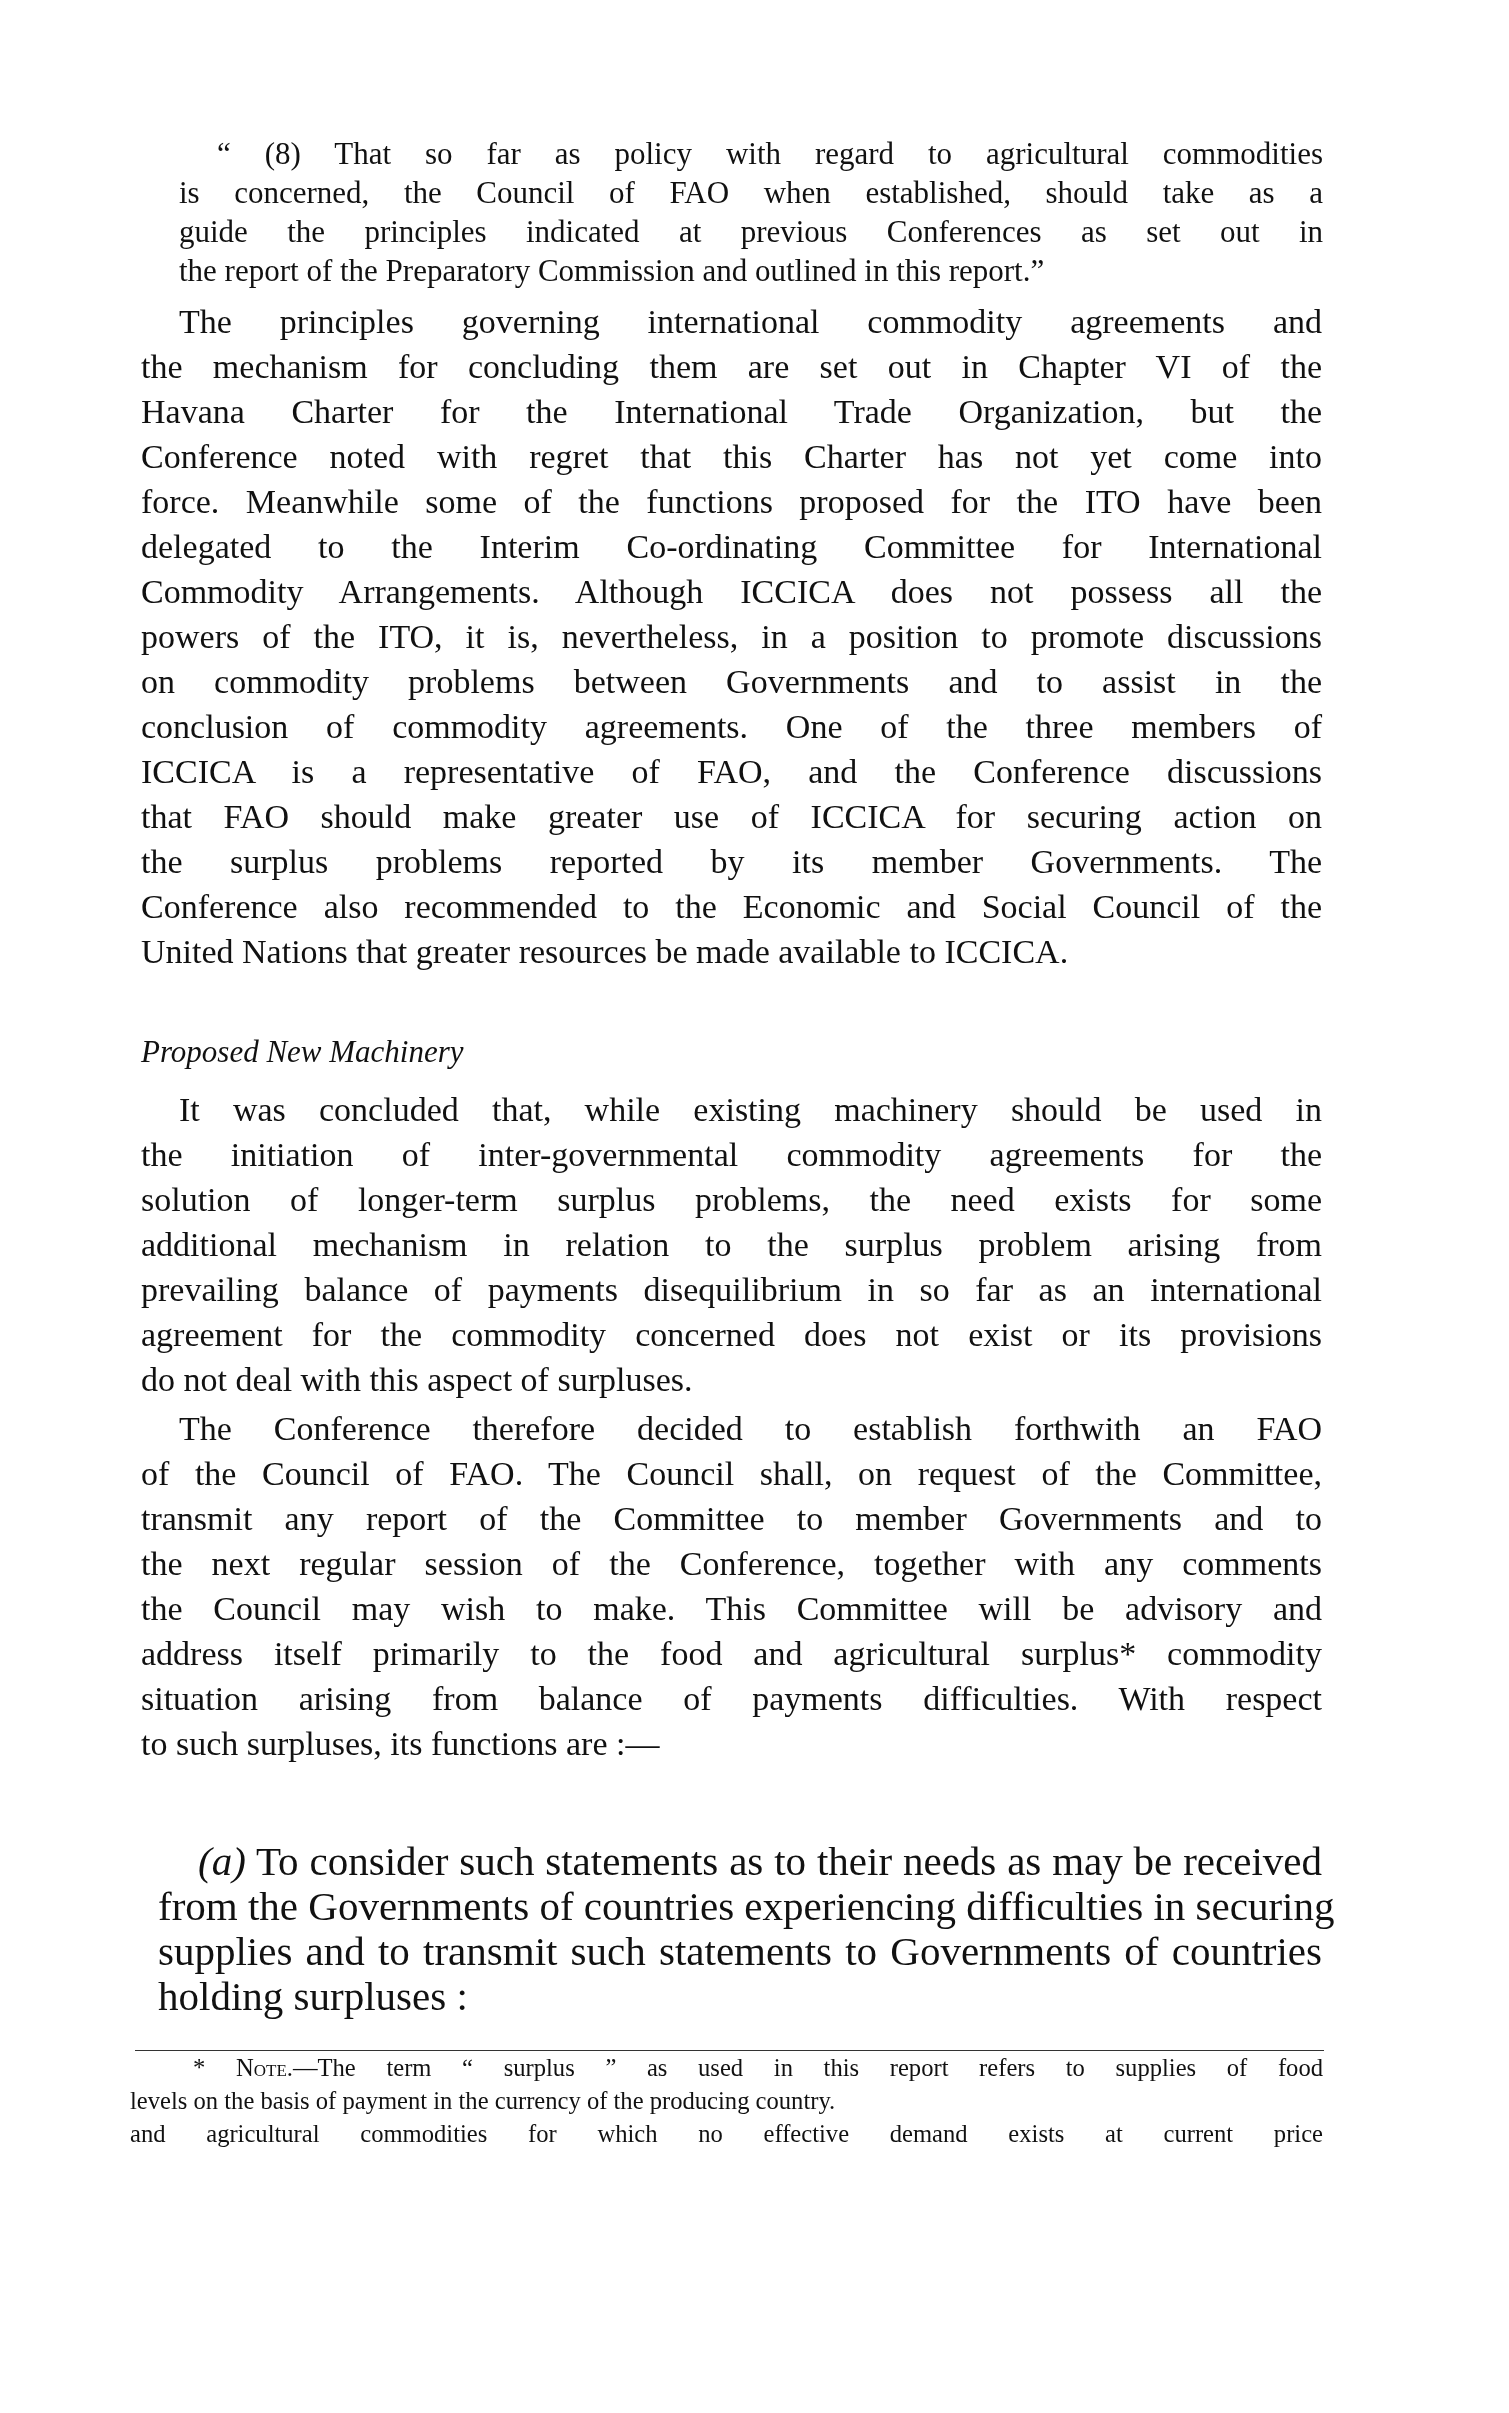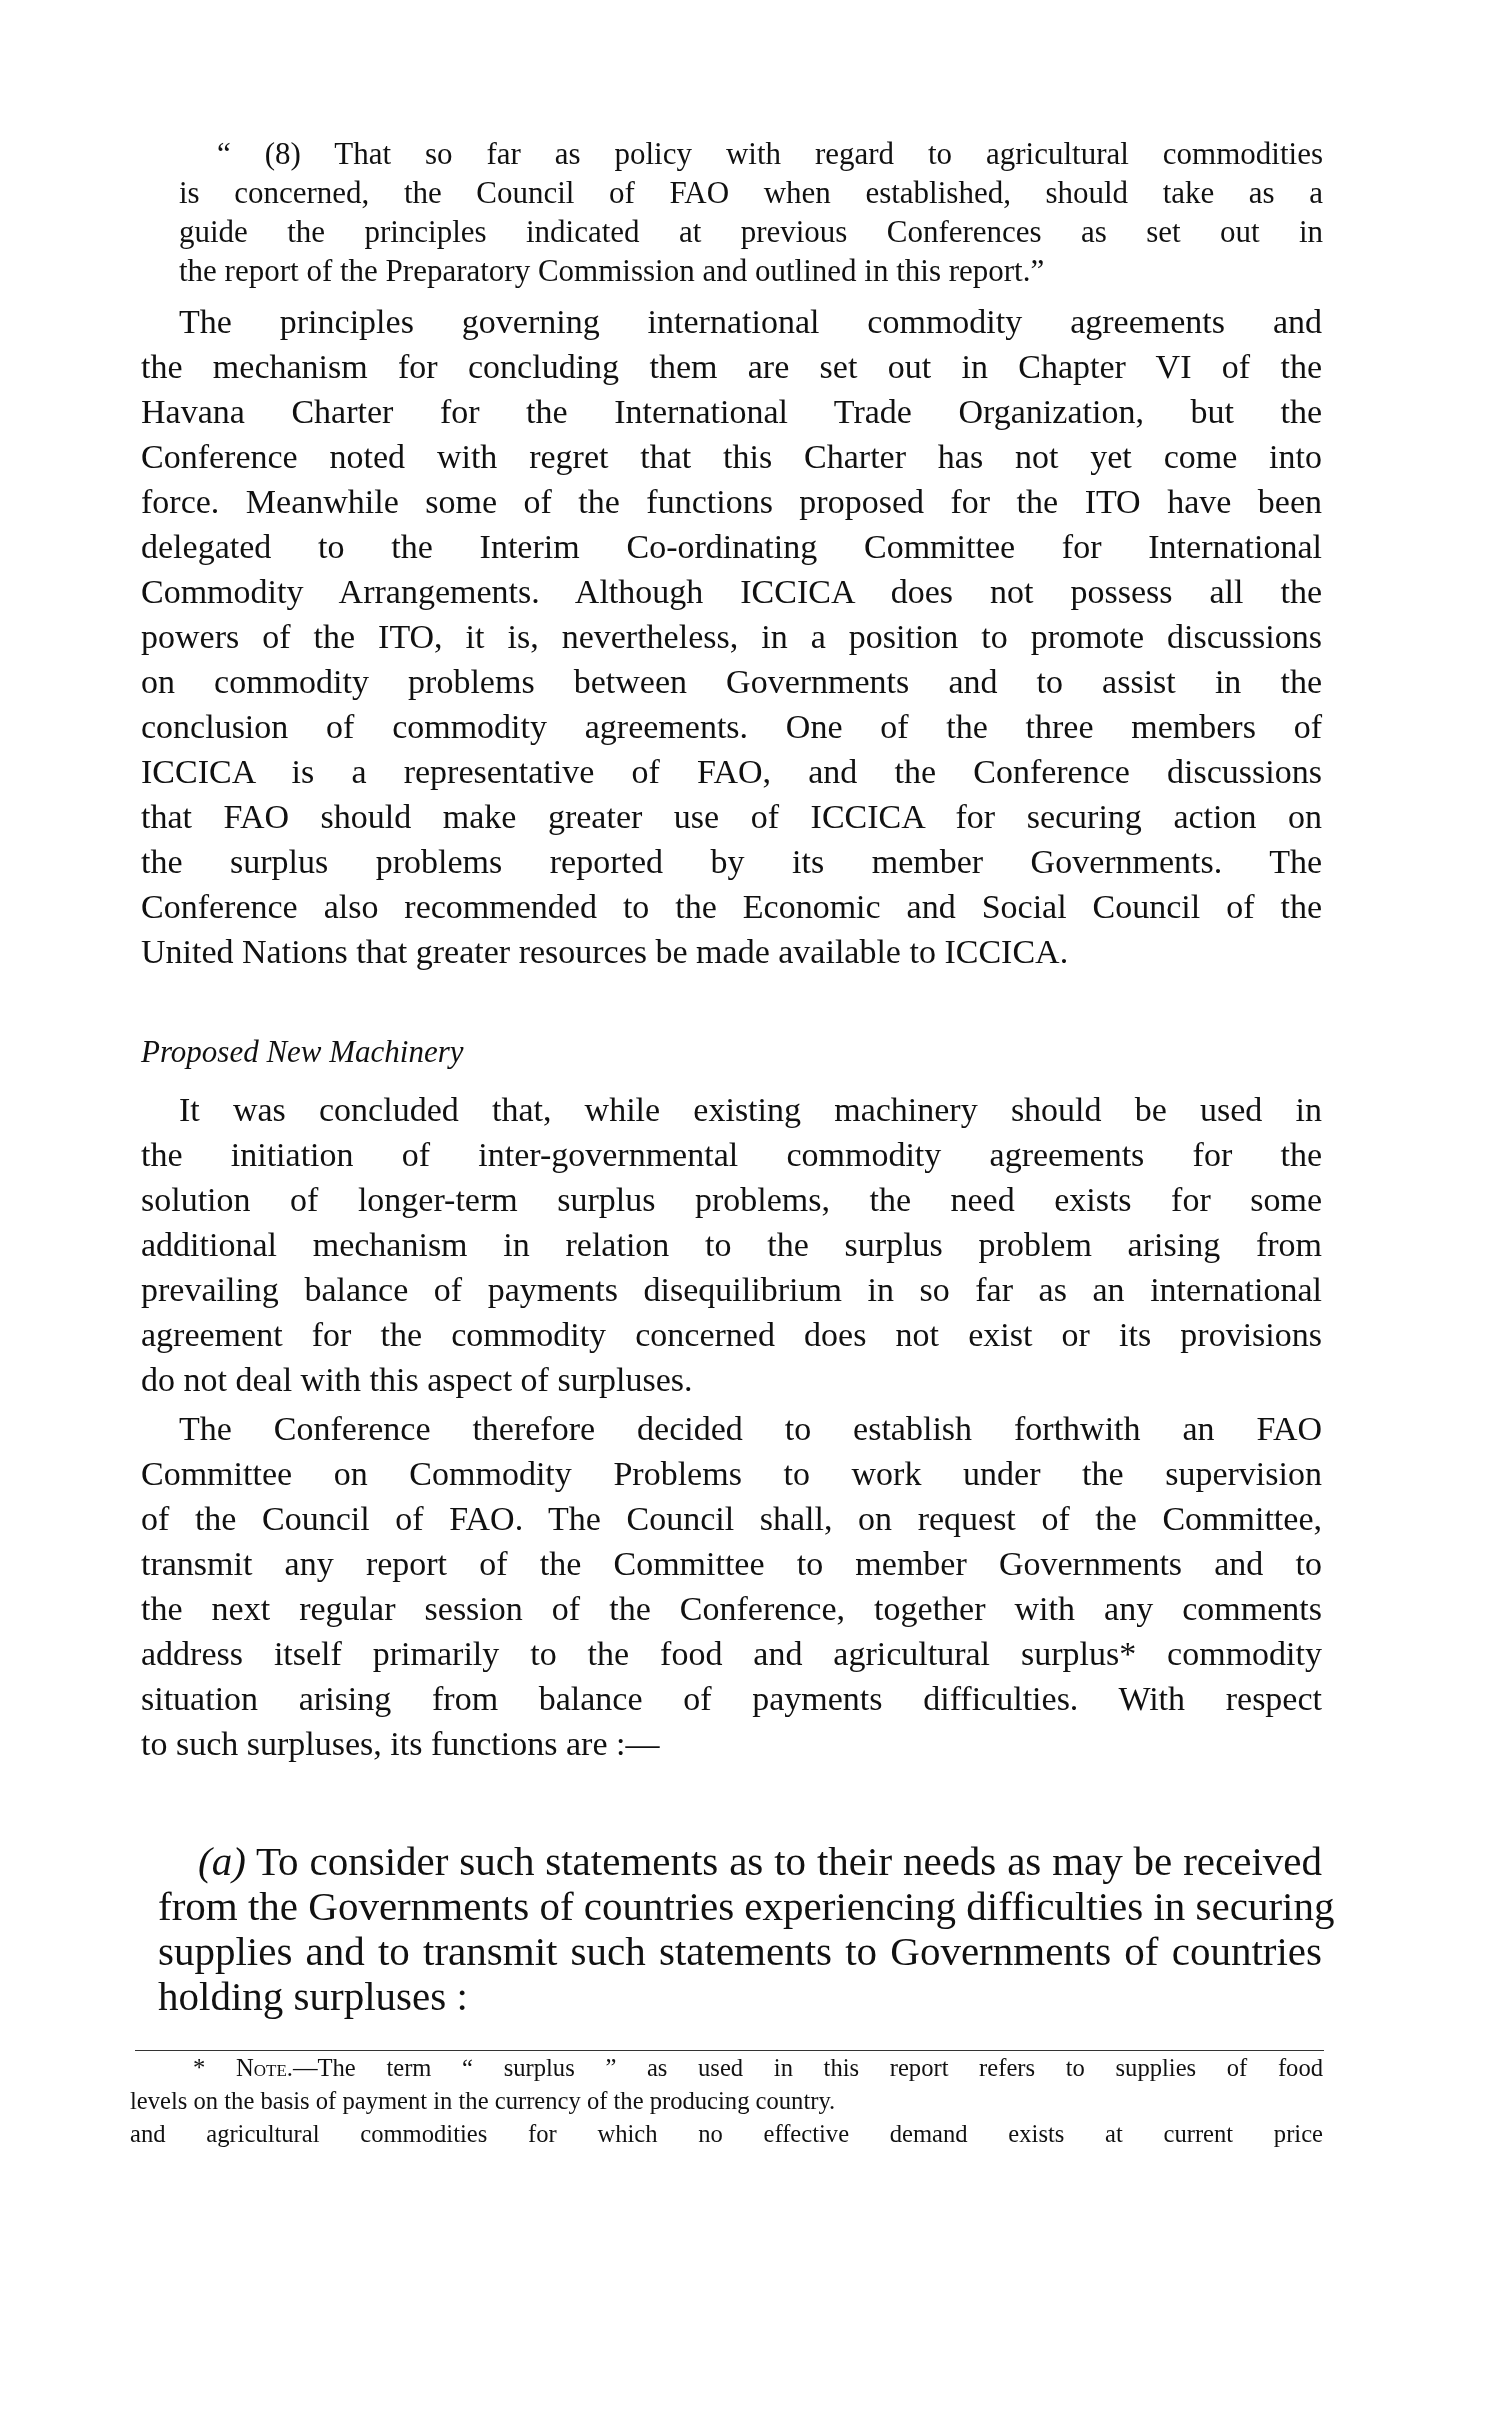--- a/index.html
+++ b/index.html
@@ -135,24 +135,24 @@
     <div class="line">the initiation of inter-governmental commodity agreements for the</div>
     <div class="line">solution of longer-term surplus problems, the need exists for some</div>
     <div class="line">additional mechanism in relation to the surplus problem arising from</div>
     <div class="line">prevailing balance of payments disequilibrium in so far as an international</div>
     <div class="line">agreement for the commodity concerned does not exist or its provisions</div>
     <div class="line last">do not deal with this aspect of surpluses.</div>
   </div>
 
   <div class="block para" id="para-3">
     <div class="line first">The Conference therefore decided to establish forthwith an FAO</div>
-    <div class="line">Committee on Commodity Problems to work under the supervision</div>
     <div class="line">of the Council of FAO. The Council shall, on request of the Committee,</div>
     <div class="line">transmit any report of the Committee to member Governments and to</div>
     <div class="line">the next regular session of the Conference, together with any comments</div>
+    <div class="line">the Council may wish to make. This Committee will be advisory and</div>
     <div class="line">address itself primarily to the food and agricultural surplus* commodity</div>
     <div class="line">situation arising from balance of payments difficulties. With respect</div>
     <div class="line last">to such surpluses, its functions are :—</div>
   </div>
 
   <div class="block item" id="item-a">
     <div class="line first"><span class="marker">(a)</span> <span>To consider such statements as to their needs as may be received</span></div>
     <div class="line">from the Governments of countries experiencing difficulties in securing</div>
     <div class="line">supplies and to transmit such statements to Governments of countries</div>
     <div class="line last">holding surpluses :</div>

